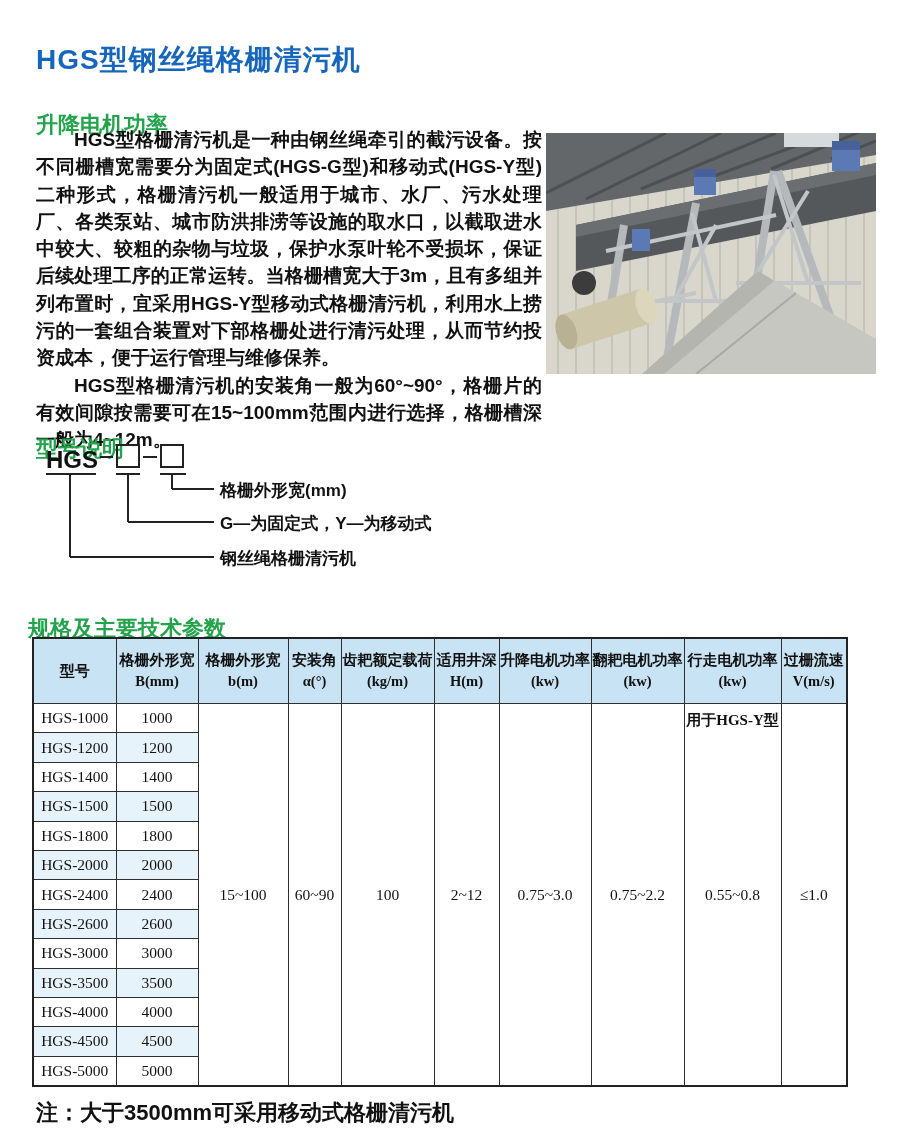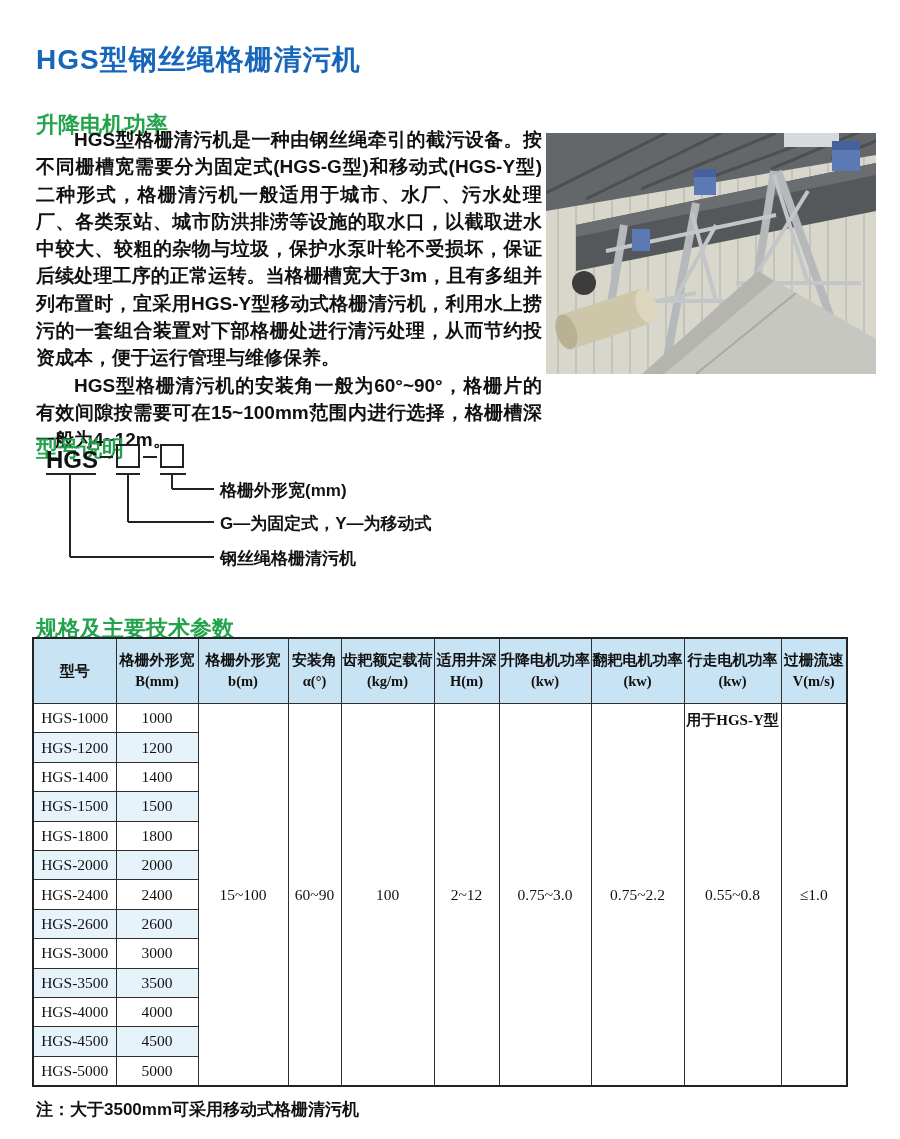--- a/index.html
+++ b/index.html
@@ -12,21 +12,21 @@
   
   .page-title{
     left:36px;top:22px;font-size:28px;font-weight:700;color:#1666bb;
     letter-spacing:1px;white-space:nowrap;
   }
   .sec-heading{
     font-size:22px;font-weight:700;color:#23a44c;white-space:nowrap;
   }
   #h-intro{left:36px;top:92px;}
   #h-model{left:36px;top:416px;}
-  #h-specs{left:36px;top:596px;}
+  #h-specs{left:28px;top:596px;}
   
   .intro-text{
     left:36px;top:126px;width:506px;font-size:19px;line-height:27.3px;
     font-weight:700;text-align:justify;color:#111;
   }
   .intro-text p{margin:0;text-indent:2em;}
   
   .photo{left:546px;top:133px;width:330px;height:241px;}
   .photo svg{display:block;}
   
@@ -49,21 +49,21 @@
   .spec-table tbody td{height:28.4px;font-size:15.5px;color:#111;background:#ffffff;}
   .spec-table tbody tr.alt td.striped{background:#e7f3fb;}
   td.merged{background:#ffffff;}
   td.travel{position:relative;}
   td.travel .cell-note{
     position:absolute;top:7px;left:0;right:0;text-align:center;
     font-size:15px;font-weight:700;
   }
   
   .note{
-    left:36px;top:1098px;font-size:17px;font-weight:700;color:#111;white-space:nowrap;
+    left:36px;top:1098px;font-size:22px;font-weight:700;color:#111;white-space:nowrap;
   }
 </style>
 </head>
 <body>
 
 <h1 class="abs page-title">HGS型钢丝绳格栅清污机</h1>
 
 <h2 class="abs sec-heading" id="h-intro">升降电机功率</h2>
 <div class="abs intro-text">
   <p>HGS型格栅清污机是一种由钢丝绳牵引的截污设备。按不同栅槽宽需要分为固定式(HGS-G型)和移动式(HGS-Y型)二种形式，格栅清污机一般适用于城市、水厂、污水处理厂、各类泵站、城市防洪排涝等设施的取水口，以截取进水中较大、较粗的杂物与垃圾，保护水泵叶轮不受损坏，保证后续处理工序的正常运转。当格栅槽宽大于3m，且有多组并列布置时，宜采用HGS-Y型移动式格栅清污机，利用水上捞污的一套组合装置对下部格栅处进行清污处理，从而节约投资成本，便于运行管理与维修保养。</p>

